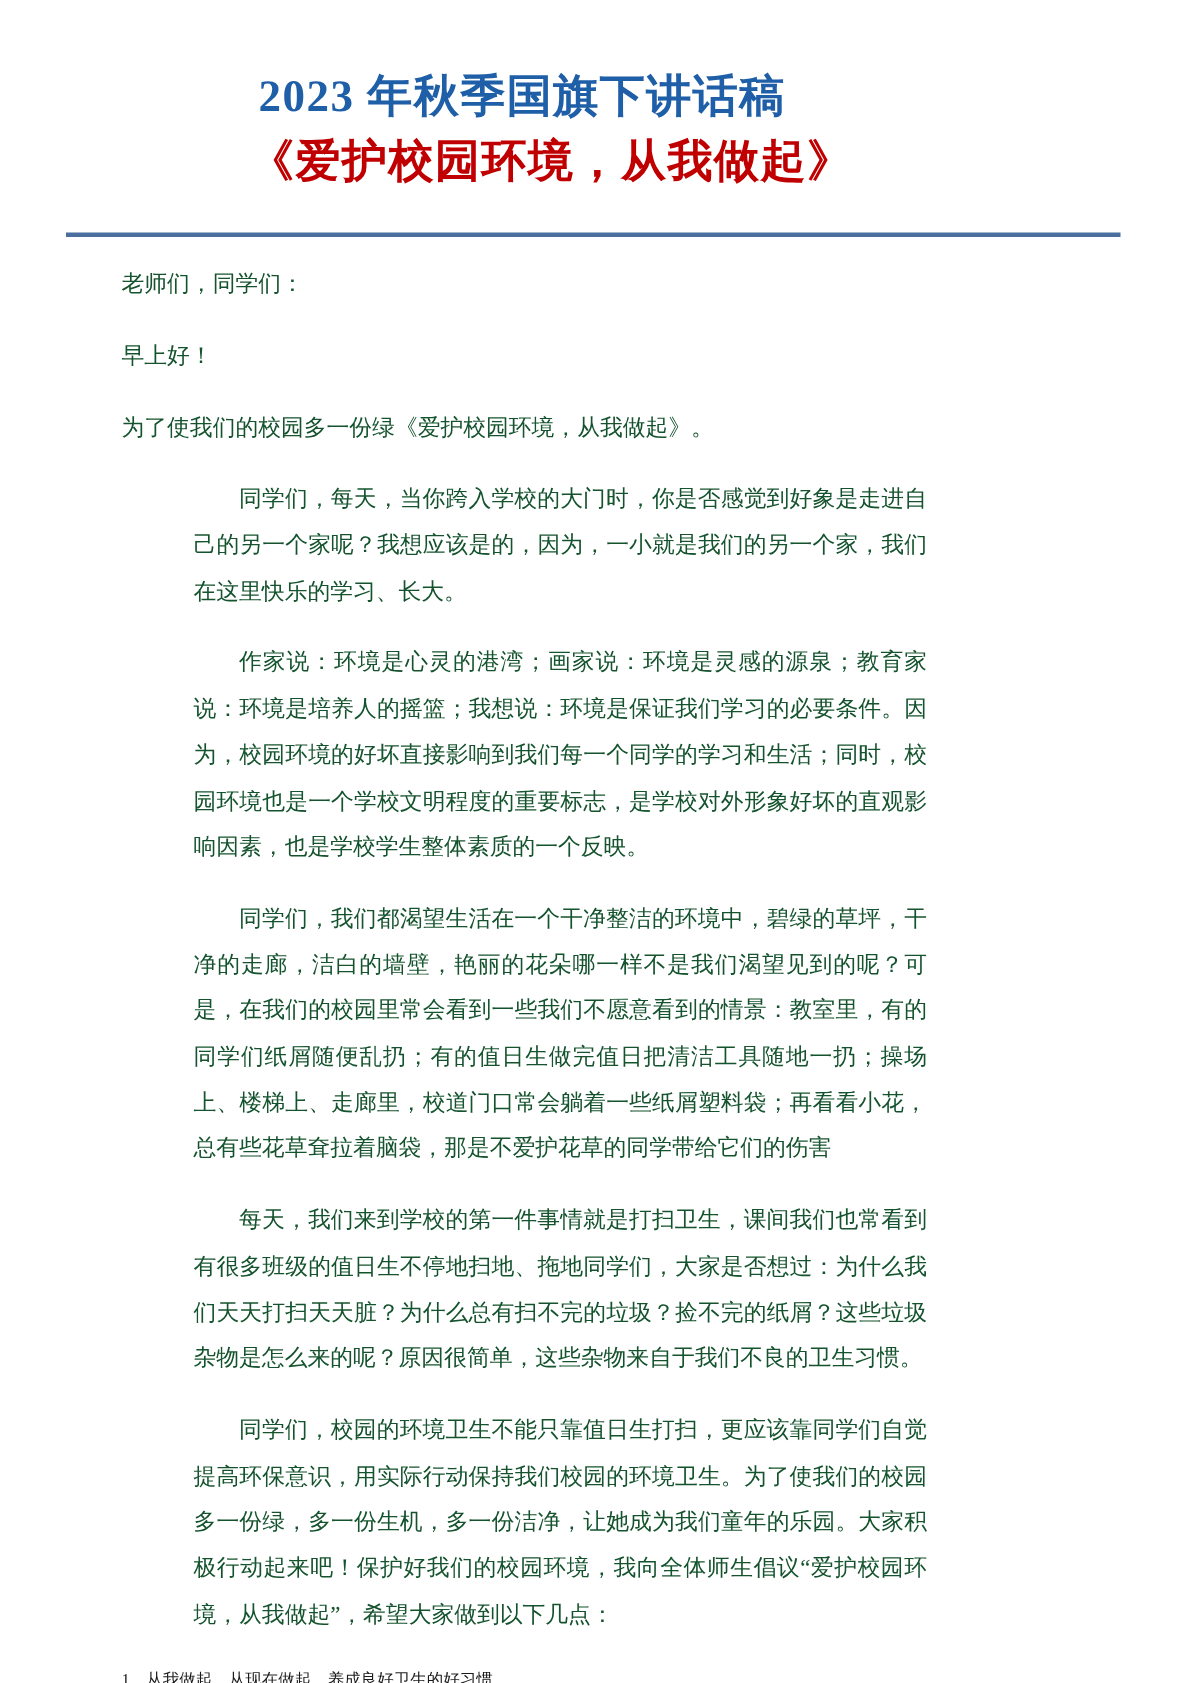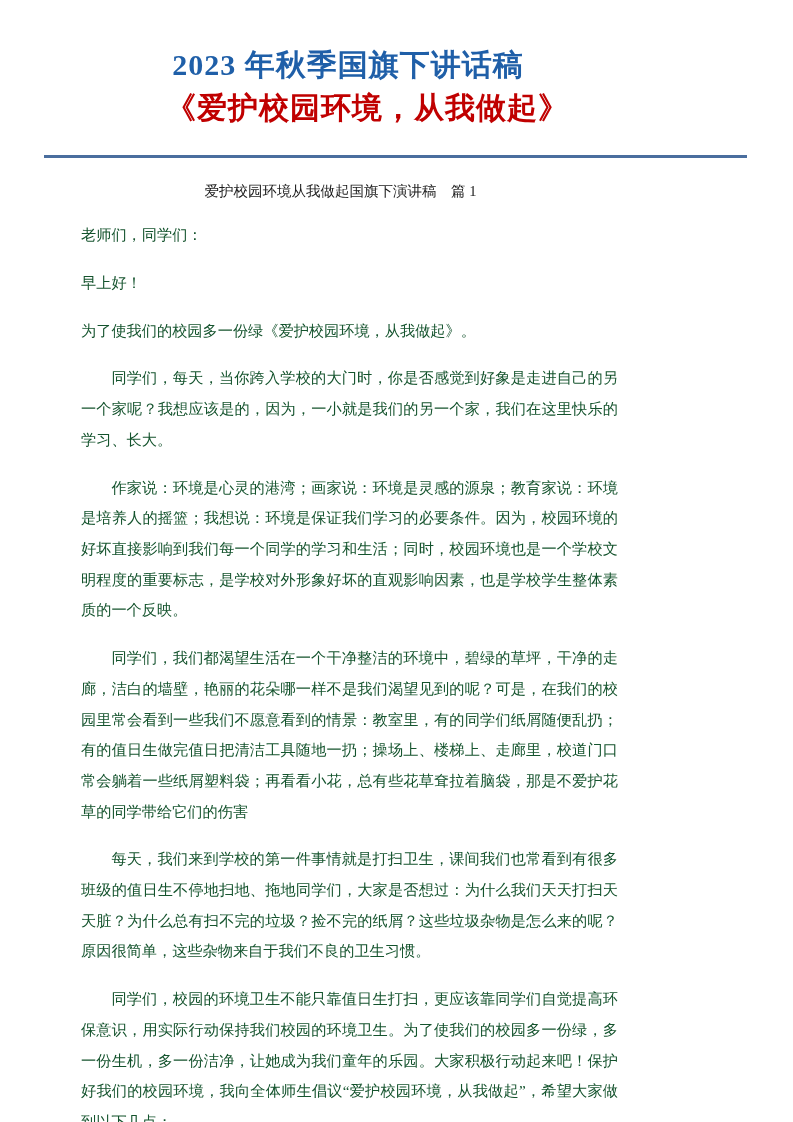--- a/index.html
+++ b/index.html
@@ -77,20 +77,21 @@
     font-size: 15.2px;
     line-height: 2.02;
     margin: 0;
     padding-top: 17px;
     text-align: justify;
     text-justify: inter-ideograph;
     color: #14532d;
   }
   p.para.indent {
     text-indent: 2em;
+    margin-left: 48px;
   }
 
   p.list-item {
     font-size: 11px;
     line-height: 2.02;
     margin: 0;
     padding-top: 17px;
     text-align: justify;
     color: #1a1a1a;
   }
@@ -104,21 +105,20 @@
     <h1 class="title-line-1" style="color: rgb(31, 95, 168);">2023 年秋季国旗下讲话稿</h1>
     <h1 class="title-line-2" style="color: rgb(192, 0, 0); margin-left: 39px;">《爱护校园环境，从我做起》</h1>
   </div>
 
   <div class="divider-wrap">
     <div class="divider" style="background: rgb(74, 110, 158);"></div>
   </div>
 
   <div class="doc-body">
 
-    <div class="subtitle">爱护校园环境从我做起国旗下演讲稿　篇 1</div>
 
     <p class="para">老师们，同学们：</p>
 
     <p class="para">早上好！</p>
 
     <p class="para">为了使我们的校园多一份绿《爱护校园环境，从我做起》。</p>
 
     <p class="para indent">同学们，每天，当你跨入学校的大门时，你是否感觉到好象是走进自己的另一个家呢？我想应该是的，因为，一小就是我们的另一个家，我们在这里快乐的学习、长大。</p>
 
     <p class="para indent">作家说：环境是心灵的港湾；画家说：环境是灵感的源泉；教育家说：环境是培养人的摇篮；我想说：环境是保证我们学习的必要条件。因为，校园环境的好坏直接影响到我们每一个同学的学习和生活；同时，校园环境也是一个学校文明程度的重要标志，是学校对外形象好坏的直观影响因素，也是学校学生整体素质的一个反映。</p>

